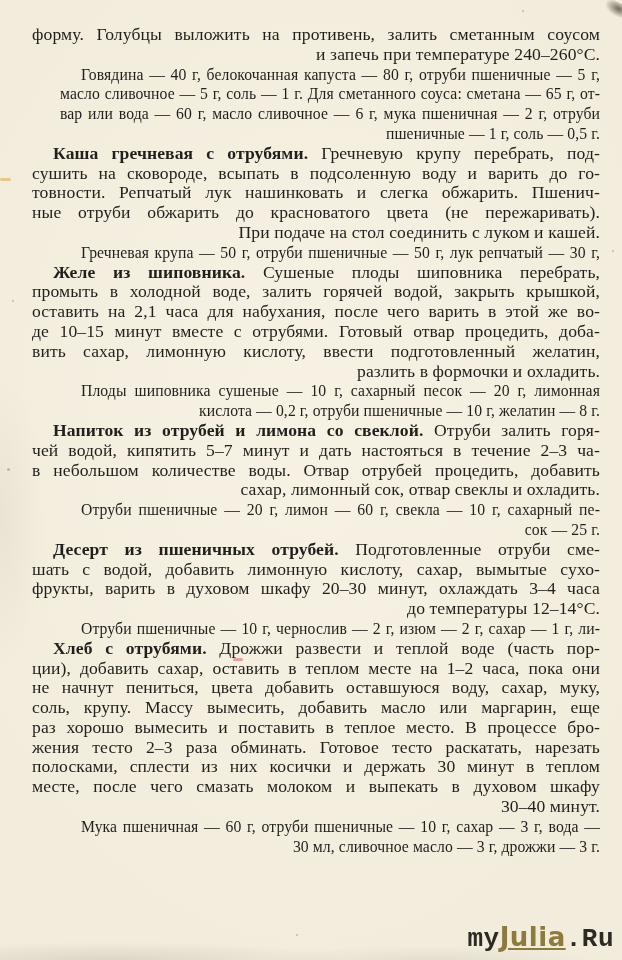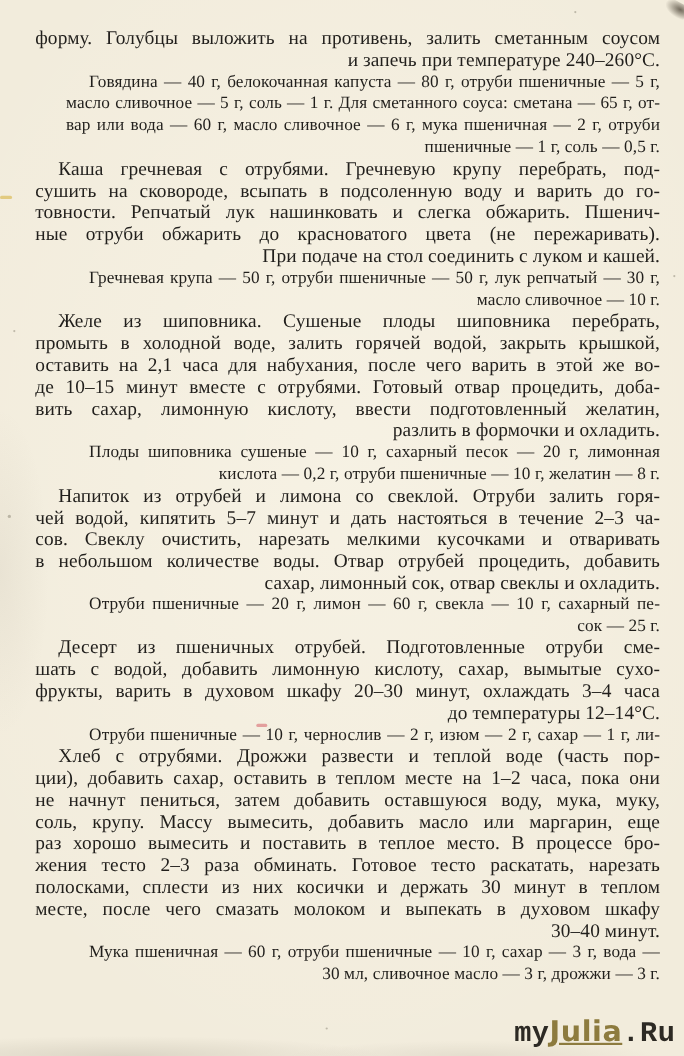--- a/index.html
+++ b/index.html
@@ -33,21 +33,21 @@
   }
   .line.ing {
     font-size: 15.7px;
     margin-left: 28px;
   }
   .line.fill {
     text-align: justify;
     text-align-last: justify;
   }
   .line.indent { text-indent: 21px; }
-  .line b { font-weight: normal; }
+  .line b { font-weight: bold; }
 
   .watermark {
     position: absolute;
     right: 8px; bottom: 6px;
     font-family: "DejaVu Sans", sans-serif;
     font-weight: bold;
     font-size: 26px;
     line-height: 30px;
     letter-spacing: 0.5px;
     white-space: nowrap;
@@ -99,44 +99,42 @@
       <div class="line ing indent fill">Говядина — 40 г, белокочанная капуста — 80 г, отруби пшеничные — 5 г,</div>
       <div class="line ing fill">масло сливочное — 5 г, соль — 1 г. Для сметанного соуса: сметана — 65 г, от-</div>
       <div class="line ing fill">вар или вода — 60 г, масло сливочное — 6 г, мука пшеничная — 2 г, отруби</div>
       <div class="line ing">пшеничные — 1 г, соль — 0,5 г.</div>
       <div class="line indent fill"><b>Каша гречневая с отрубями.</b> Гречневую крупу перебрать, под-</div>
       <div class="line fill">сушить на сковороде, всыпать в подсоленную воду и варить до го-</div>
       <div class="line fill">товности. Репчатый лук нашинковать и слегка обжарить. Пшенич-</div>
       <div class="line fill">ные отруби обжарить до красноватого цвета (не пережаривать).</div>
       <div class="line">При подаче на стол соединить с луком и кашей.</div>
       <div class="line ing indent fill">Гречневая крупа — 50 г, отруби пшеничные — 50 г, лук репчатый — 30 г,</div>
-      <div class="line ing">масло сливочное — 10 г.</div>
       <div class="line indent fill"><b>Желе из шиповника.</b> Сушеные плоды шиповника перебрать,</div>
       <div class="line fill">промыть в холодной воде, залить горячей водой, закрыть крышкой,</div>
       <div class="line fill">оставить на 2,1 часа для набухания, после чего варить в этой же во-</div>
       <div class="line fill">де 10–15 минут вместе с отрубями. Готовый отвар процедить, доба-</div>
       <div class="line fill">вить сахар, лимонную кислоту, ввести подготовленный желатин,</div>
       <div class="line">разлить в формочки и охладить.</div>
       <div class="line ing indent fill">Плоды шиповника сушеные — 10 г, сахарный песок — 20 г, лимонная</div>
       <div class="line ing">кислота — 0,2 г, отруби пшеничные — 10 г, желатин — 8 г.</div>
       <div class="line indent fill"><b>Напиток из отрубей и лимона со свеклой.</b> Отруби залить горя-</div>
       <div class="line fill">чей водой, кипятить 5–7 минут и дать настояться в течение 2–3 ча-</div>
-      <div class="line fill">сов. Свеклу очистить, нарезать мелкими кусочками и отваривать</div>
       <div class="line fill">в небольшом количестве воды. Отвар отрубей процедить, добавить</div>
       <div class="line">сахар, лимонный сок, отвар свеклы и охладить.</div>
       <div class="line ing indent fill">Отруби пшеничные — 20 г, лимон — 60 г, свекла — 10 г, сахарный пе-</div>
       <div class="line ing">сок — 25 г.</div>
       <div class="line indent fill"><b>Десерт из пшеничных отрубей.</b> Подготовленные отруби сме-</div>
       <div class="line fill">шать с водой, добавить лимонную кислоту, сахар, вымытые сухо-</div>
       <div class="line fill">фрукты, варить в духовом шкафу 20–30 минут, охлаждать 3–4 часа</div>
       <div class="line">до температуры 12–14°С.</div>
       <div class="line ing indent fill">Отруби пшеничные — 10 г, чернослив — 2 г, изюм — 2 г, сахар — 1 г, ли-</div>
       <div class="line indent fill"><b>Хлеб с отрубями.</b> Дрожжи развести и теплой воде (часть пор-</div>
       <div class="line fill">ции), добавить сахар, оставить в теплом месте на 1–2 часа, пока они</div>
-      <div class="line fill">не начнут пениться, затем добавить оставшуюся воду, мука, муку,</div>
+      <div class="line fill">не начнут пениться, цвета добавить оставшуюся воду, сахар, муку,</div>
       <div class="line fill">соль, крупу. Массу вымесить, добавить масло или маргарин, еще</div>
       <div class="line fill">раз хорошо вымесить и поставить в теплое место. В процессе бро-</div>
       <div class="line fill">жения тесто 2–3 раза обминать. Готовое тесто раскатать, нарезать</div>
       <div class="line fill">полосками, сплести из них косички и держать 30 минут в теплом</div>
       <div class="line fill">месте, после чего смазать молоком и выпекать в духовом шкафу</div>
       <div class="line">30–40 минут.</div>
       <div class="line ing indent fill">Мука пшеничная — 60 г, отруби пшеничные — 10 г, сахар — 3 г, вода —</div>
       <div class="line ing">30 мл, сливочное масло — 3 г, дрожжи — 3 г.</div>
     </div>
 

